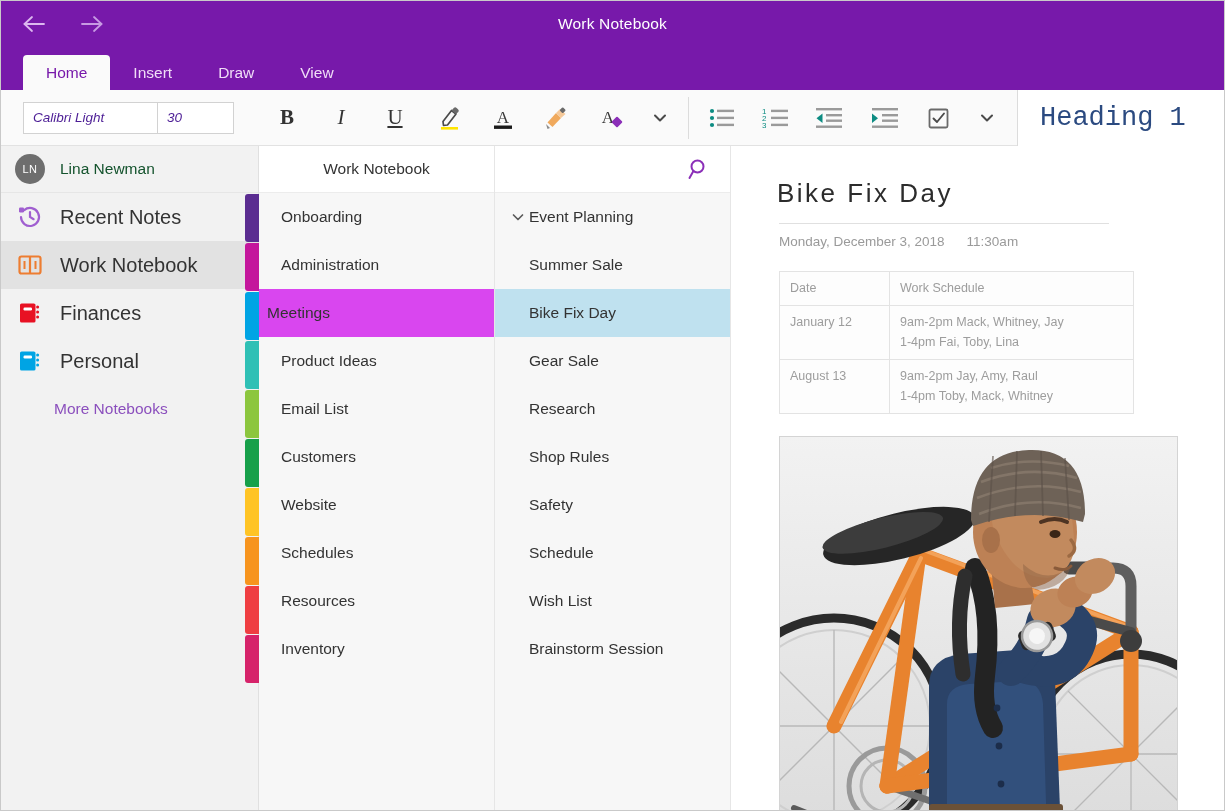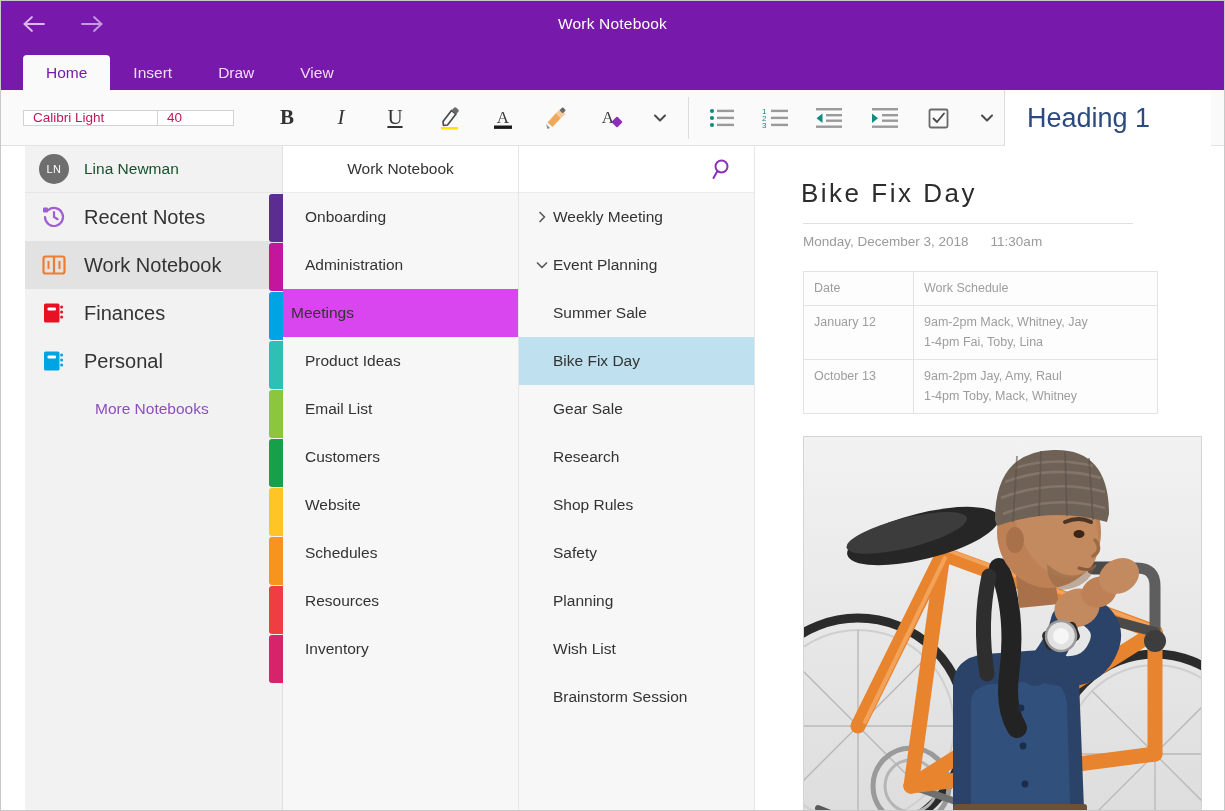--- a/index.html
+++ b/index.html
@@ -91,29 +91,30 @@
     align-items: center;
     height: 100%;
   }
   .rb-sep {
     width: 1px;
     height: 42px;
     background: #dcdcdc;
     margin: 0 6px;
   }
   .font-box, .size-box {
-    height: 16px;
+    height: 32px;
     border: 1px solid #d2d2d2;
     background: #ffffff;
     display: flex;
     align-items: center;
     padding: 0 9px;
     font-size: 13.5px;
-    color: #be185d;
+    color: #4c1d95;
     cursor: text;
+    font-style: italic;
   }
   .font-box { width: 135px; margin-left: 22px; }
   .size-box { width: 76px; border-left: none; }
 
   .rb-btn {
     width: 54px;
     height: 40px;
     display: flex;
     align-items: center;
     justify-content: center;
@@ -122,30 +123,31 @@
     color: #333;
   }
   .rb-btn.bold   { font-weight: 700; font-family: "Liberation Serif", serif; }
   .rb-btn.italic { font-style: italic; font-family: "Liberation Serif", serif; }
   .rb-btn.under  { text-decoration: underline; font-family: "Liberation Serif", serif; }
   .rb-btn svg { display: block; }
   .rb-chev { width: 44px; }
 
   .style-box {
     position: absolute;
-    right: 13px;
+    right: 0;
     top: 0;
     width: 207px;
     height: 56px;
     background: #ffffff;
     border-left: 1px solid #dcdcdc;
     display: flex;
     align-items: center;
     padding-left: 22px;
     cursor: pointer;
+    font-family: Liberation Mono, monospace;
   }
   .style-box span {
     font-size: 27px;
     color: #2b4a80;
     font-weight: 400;
   }
 
   
   .body {
     display: flex;
@@ -153,21 +155,20 @@
     background: #ffffff;
   }
 
   
   .rail {
     width: 258px;
     background: #f2f2f2;
     border-right: 1px solid #e0e0e0;
     flex-shrink: 0;
     position: relative;
-    margin-left: 24px;
   }
   .user-row {
     height: 47px;
     display: flex;
     align-items: center;
     padding-left: 14px;
     gap: 15px;
     border-bottom: 1px solid #e6e6e6;
     cursor: pointer;
   }
@@ -196,21 +197,21 @@
     width: 30px; height: 30px;
     display: flex; align-items: center; justify-content: center;
     flex-shrink: 0;
   }
   .nb-icon svg { display: block; }
   .nb-label { font-size: 20px; color: #333; }
   .more-nb {
     height: 48px;
     display: flex;
     align-items: center;
-    padding-left: 70px;
+    padding-left: 53px;
     font-size: 15.5px;
     color: #8b4fbd;
     cursor: pointer;
   }
 
   
   .colorstrip {
     position: absolute;
     right: -1px;
     top: 48px;
@@ -379,21 +380,21 @@
   <div class="tabs-row" id="tabsRow">
       <div class="tab active">Home</div>
       <div class="tab">Insert</div>
       <div class="tab">Draw</div>
       <div class="tab">View</div>
     </div>
 
   <div class="ribbon">
 
     <div class="font-box">Calibri Light</div>
-    <div class="size-box">40</div>
+    <div class="size-box">30</div>
 
     <div class="rb-group" style="margin-left:26px;">
       <div class="rb-btn bold">B</div>
       <div class="rb-btn italic">I</div>
       <div class="rb-btn under">U</div>
 
       <div class="rb-btn">
         <svg width="30" height="28" viewBox="0 0 30 28">
           <path d="M9 17.5 L17.5 6.5 L22 10 L13.5 21 L9.5 21.5 Z" fill="none" stroke="#4a4a4a" stroke-width="1.7" stroke-linejoin="round"></path>
           <path d="M17.5 6.5 L20 3.8 Q21.3 2.8 22.6 4 L24.2 5.5 Q25.4 6.8 24.3 8 L22 10 Z" fill="#6a6a6a"></path>
@@ -588,28 +589,20 @@
           <svg width="24" height="24" viewBox="0 0 24 24">
             <circle cx="10.5" cy="9.5" r="6" fill="none" stroke="#8b2fb8" stroke-width="2"></circle>
             <line x1="6.3" y1="14.2" x2="2.5" y2="21" stroke="#8b2fb8" stroke-width="2" stroke-linecap="round"></line>
           </svg>
         </div>
       </div>
       <div id="pageList">
           <div class="pg-item lvl0">
             <div class="pg-chev">
               <svg width="14" height="14" viewBox="0 0 14 14">
-                <path d="M5 2.5 L9.5 7 L5 11.5" fill="none" stroke="#5a5a5a" stroke-width="1.7" stroke-linecap="round" stroke-linejoin="round"></path>
-              </svg>
-            </div>
-            <div class="pg-text">Weekly Meeting</div>
-          </div>
-          <div class="pg-item lvl0">
-            <div class="pg-chev">
-              <svg width="14" height="14" viewBox="0 0 14 14">
                 <path d="M2.5 5 L7 9.5 L11.5 5" fill="none" stroke="#5a5a5a" stroke-width="1.7" stroke-linecap="round" stroke-linejoin="round"></path>
               </svg>
             </div>
             <div class="pg-text">Event Planning</div>
           </div>
           <div class="pg-item lvl1">
             <div class="pg-text">Summer Sale</div>
           </div>
           <div class="pg-item lvl1 selected">
             <div class="pg-text">Bike Fix Day</div>
@@ -620,21 +613,21 @@
           <div class="pg-item nochev">
             <div class="pg-text">Research</div>
           </div>
           <div class="pg-item nochev">
             <div class="pg-text">Shop Rules</div>
           </div>
           <div class="pg-item nochev">
             <div class="pg-text">Safety</div>
           </div>
           <div class="pg-item nochev">
-            <div class="pg-text">Planning</div>
+            <div class="pg-text">Schedule</div>
           </div>
           <div class="pg-item nochev">
             <div class="pg-text">Wish List</div>
           </div>
           <div class="pg-item nochev">
             <div class="pg-text">Brainstorm Session</div>
           </div>
         </div>
     </div>
 
@@ -652,21 +645,21 @@
               <td>Work Schedule</td>
             </tr>
             <tr>
               <td class="c1">January 12</td>
               <td>
                 <div>9am-2pm Mack, Whitney, Jay</div>
                 <div>1-4pm Fai, Toby, Lina</div>
               </td>
             </tr>
             <tr>
-              <td class="c1">October 13</td>
+              <td class="c1">August 13</td>
               <td>
                 <div>9am-2pm Jay, Amy, Raul</div>
                 <div>1-4pm Toby, Mack, Whitney</div>
               </td>
             </tr>
           </tbody>
       </table>
 
       <div class="photo-frame">
         <svg width="399" height="399" viewBox="0 0 399 399">

